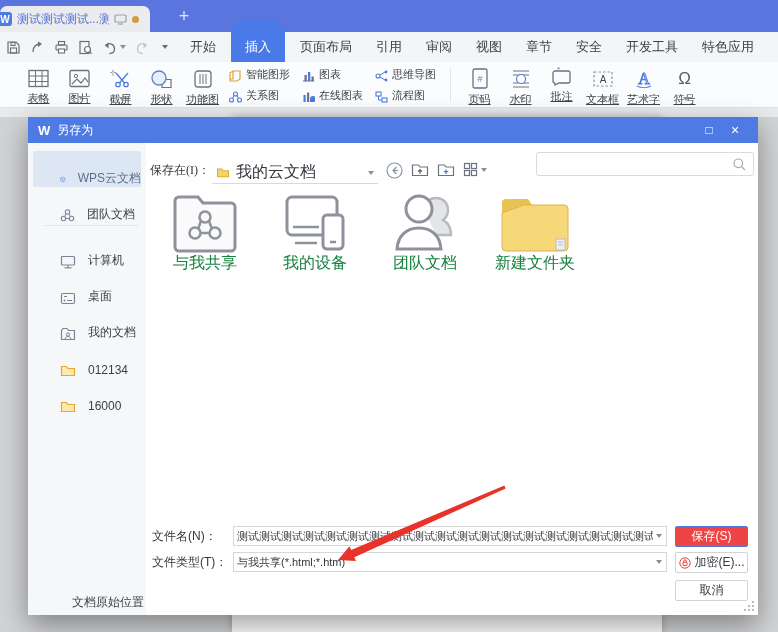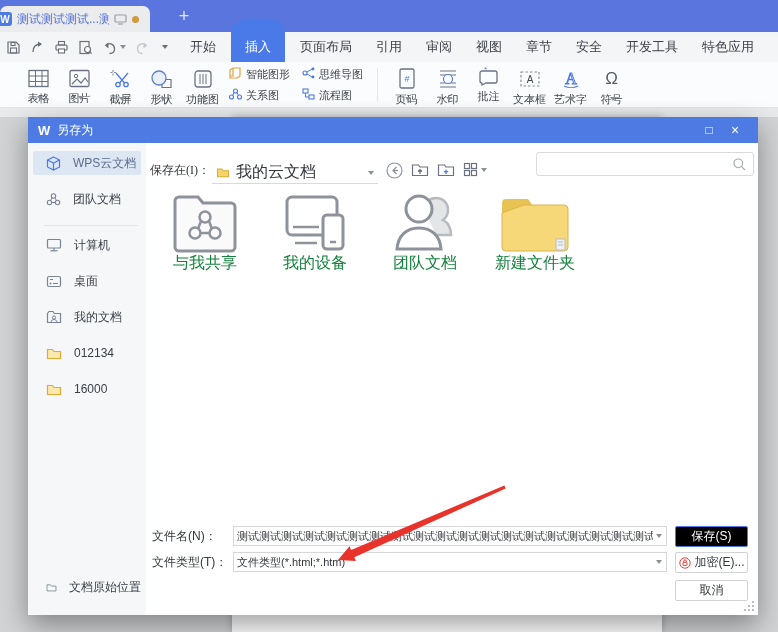--- a/index.html
+++ b/index.html
@@ -18,41 +18,41 @@
   .menubar{position:absolute;left:0;top:32px;width:778px;height:30px;background:#f4f5f7;display:flex;align-items:center;}
   .qa{display:flex;align-items:center;gap:9px;padding:0 10px 0 6px;}
   .qa svg{display:block;}
   .menus{display:flex;align-items:center;font-size:13px;color:#3c3f45;}
   .menu-item{padding:3px 12px;white-space:nowrap;}
   .menu-item.active{background:#4a79e8;color:#fff;border-radius:13px;padding:18px 14px;margin:0 3px;}
 
   
   .ribbon{position:absolute;left:0;top:62px;width:778px;height:46px;background:#fbfcfd;border-bottom:1px solid #e2e3e5;display:flex;align-items:center;padding-left:18px;box-sizing:border-box;overflow:hidden;}
   .rb-lg{display:flex;flex-direction:column;align-items:center;justify-content:center;min-width:37px;padding:0 2px;gap:3px;}
-  .rb-lg .lbl{font-size:11px;color:#3f434a;white-space:nowrap;display:flex;align-items:center;}
+  .rb-lg .lbl{font-size:11px;color:#3f434a;white-space:nowrap;display:flex;align-items:center;text-decoration:underline;}
   .rb-col{display:flex;flex-direction:column;justify-content:center;gap:6px;margin:0 6px;}
-  .rb-sm{display:flex;align-items:flex-start;gap:4px;font-size:11px;color:#3f434a;white-space:nowrap;}
+  .rb-sm{display:flex;align-items:flex-end;gap:4px;font-size:11px;color:#3f434a;white-space:nowrap;}
   .rb-sep{width:1px;height:34px;background:#e6e7e9;margin:0 8px;}
   .chev{width:0;height:0;border-left:3px solid transparent;border-right:3px solid transparent;border-top:4px solid #8a8f98;display:inline-block;margin-left:3px;}
   .glyph-ic{font-size:17px;color:#565d68;line-height:20px;}
 
   
   .doc-strip{position:absolute;left:0;top:108px;width:778px;height:9px;background:#e9eaec;}
   .page-bg{position:absolute;left:232px;top:117px;width:430px;height:515px;background:#ffffff;box-shadow:0 0 8px rgba(0,0,0,.25);}
 
   
   .dialog{position:absolute;left:28px;top:117px;width:730px;height:498px;background:#fff;box-shadow:0 10px 26px rgba(0,0,0,.38);}
   .dlg-titlebar{position:absolute;left:0;top:0;right:0;height:26px;background:#4d7ae3;display:flex;align-items:center;color:#fff;font-size:12px;padding:0 10px;box-sizing:border-box;}
   .dlg-wlogo{font-weight:bold;font-size:13px;margin-right:7px;}
   .dlg-ctl{width:26px;text-align:center;font-size:12px;color:#fff;}
   .dlg-body{position:absolute;left:0;top:26px;right:0;bottom:0;}
 
   
   .dlg-side{position:absolute;left:0;top:0;width:118px;bottom:0;background:#f6f7f9;}
-  .side-item{position:absolute;left:5px;right:5px;height:24px;display:flex;align-items:center;gap:12px;padding-left:13px;font-size:12px;color:#3b4048;border-radius:2px;white-space:nowrap;}
+  .side-item{position:absolute;left:5px;right:5px;height:36px;display:flex;align-items:flex-end;gap:12px;padding-left:27px;font-size:12px;color:#3b4048;border-radius:2px;white-space:nowrap;}
   .side-item.sel{background:#dde7f4;color:#5c6d8c;}
   .side-div{position:absolute;left:16px;right:8px;top:82px;border-top:1px solid #e3e5e8;}
 
   
   .dlg-main{position:absolute;left:118px;top:0;right:0;bottom:0;}
   .dlg-toolbar{position:absolute;left:0;top:19px;right:0;height:24px;display:flex;align-items:flex-start;font-family:Liberation Serif, serif;}
   .savein-label{font-size:12px;color:#33373d;margin-left:4px;white-space:nowrap;}
   .savein-combo{display:flex;align-items:center;gap:6px;width:166px;height:22px;border-bottom:1px solid #d7d9dc;margin-left:2px;padding:0 4px;box-sizing:border-box;}
   .savein-combo .val{font-size:16px;color:#33373d;flex:1;white-space:nowrap;overflow:hidden;}
   .tb-ic{margin-left:8px;display:flex;align-items:center;}
@@ -63,21 +63,21 @@
   .file-item{position:absolute;top:44px;width:104px;text-align:center;}
   .file-item .fi-ic{height:66px;display:flex;align-items:flex-end;justify-content:center;}
   .file-item .fi-lbl{font-size:16px;color:#15803d;white-space:nowrap;}
 
   
   .fld-label{position:absolute;font-size:12px;color:#33373d;line-height:20px;white-space:nowrap;}
   .fld{position:absolute;left:87px;width:434px;height:20px;border:1px solid #d4d6d9;box-sizing:border-box;display:flex;align-items:center;background:#fff;}
   .fld .txt{flex:1;font-size:11px;color:#33373d;white-space:nowrap;overflow:hidden;padding-left:3px;}
   .fld .chev{margin-right:4px;}
   .btn{position:absolute;left:529px;width:73px;height:21px;box-sizing:border-box;border:1px solid #d0d2d5;border-radius:2px;background:#fff;font-size:12px;color:#33373d;display:flex;align-items:center;justify-content:center;gap:4px;}
-  .btn.primary{background:#000000;border-color:#4d7ae3;color:#fff;text-align:right;}
+  .btn.primary{background:#ef4444;border-color:#4d7ae3;color:#fff;text-align:right;}
   .grip{position:absolute;right:4px;bottom:4px;width:10px;height:10px;
         background:radial-gradient(circle at 9px 1px,#b9bbbe 1px,transparent 1.4px),
                    radial-gradient(circle at 9px 5px,#b9bbbe 1px,transparent 1.4px),
                    radial-gradient(circle at 5px 5px,#b9bbbe 1px,transparent 1.4px),
                    radial-gradient(circle at 9px 9px,#b9bbbe 1px,transparent 1.4px),
                    radial-gradient(circle at 5px 9px,#b9bbbe 1px,transparent 1.4px),
                    radial-gradient(circle at 1px 9px,#b9bbbe 1px,transparent 1.4px);}
 
   .arrow-overlay{position:absolute;left:0;top:0;width:778px;height:632px;pointer-events:none;z-index:50;}
 </style>
@@ -212,20 +212,39 @@
             <circle cx="2.5" cy="9" r="2" fill="none" stroke="#4d7ae3" stroke-width="1.1"></circle>
             <circle cx="10.5" cy="9" r="2" fill="none" stroke="#4d7ae3" stroke-width="1.1"></circle>
             <path d="M5 4.5 3.5 7.5M8 4.5 9.5 7.5" stroke="#4d7ae3"></path>
           </svg>
         <span>关系图</span>
       </span>
     </div>
     <div class="rb-col">
       <span class="rb-sm">
         <svg width="13" height="12" viewBox="0 0 13 12">
+            <path d="M1 11h11" stroke="#6a7280"></path>
+            <rect x="2.5" y="5" width="2.3" height="6" fill="#6a7280"></rect>
+            <rect x="6" y="2" width="2.3" height="9" fill="#4d7ae3"></rect>
+            <rect x="9.5" y="6.5" width="2.3" height="4.5" fill="#6a7280"></rect>
+          </svg>
+        <span>图表</span>
+      </span>
+      <span class="rb-sm">
+        <svg width="13" height="12" viewBox="0 0 13 12">
+            <rect x="1.5" y="4" width="2.2" height="7" fill="#4d7ae3"></rect>
+            <rect x="5" y="1.5" width="2.2" height="9.5" fill="#6a7280"></rect>
+            <path d="M8 8a3 3 0 1 1 3 3H8z" fill="#4d7ae3"></path>
+          </svg>
+        <span>在线图表</span>
+      </span>
+    </div>
+    <div class="rb-col">
+      <span class="rb-sm">
+        <svg width="13" height="12" viewBox="0 0 13 12">
             <circle cx="3" cy="6" r="2" fill="none" stroke="#4d7ae3" stroke-width="1.1"></circle>
             <path d="M5 5 10 2M5 7 10 10" stroke="#4d7ae3"></path>
             <circle cx="11" cy="2" r="1.4" fill="#4d7ae3"></circle>
             <circle cx="11" cy="10" r="1.4" fill="#4d7ae3"></circle>
           </svg>
         <span>思维导图</span>
       </span>
       <span class="rb-sm">
         <svg width="13" height="12" viewBox="0 0 13 12">
             <rect x="1" y="1" width="5" height="4" fill="none" stroke="#4d7ae3" stroke-width="1.1"></rect>
@@ -467,21 +486,21 @@
         <div class="fld" style="top:383px">
           <span class="txt">测试测试测试测试测试测试测试测试测试测试测试测试测试测试测试测试测试测试测试测试测试测试测</span>
           <span class="chev"></span>
         </div>
         <div class="btn primary" style="top:383px">
             <span>保存(S)</span>
           </div>
 
         <span class="fld-label" style="left:6px;top:409px">文件类型(T)：</span>
         <div class="fld" style="top:409px">
-          <span class="txt">文件类型(*.html;*.htm)</span>
+          <span class="txt">与我共享(*.html;*.htm)</span>
           <span class="chev"></span>
         </div>
         <div class="btn" style="top:409px">
           <svg width="12" height="12" viewBox="0 0 12 12">
               <circle cx="6" cy="6" r="5.2" fill="none" stroke="#e0453e" stroke-width="1"></circle>
               <rect x="4" y="5.3" width="4" height="3.2" rx=".5" fill="none" stroke="#e0453e" stroke-width="1"></rect>
               <path d="M4.7 5.3V4.2a1.3 1.3 0 0 1 2.6 0v1.1" fill="none" stroke="#e0453e" stroke-width="1"></path>
             </svg>
           <span>加密(E)...</span>
         </div>

